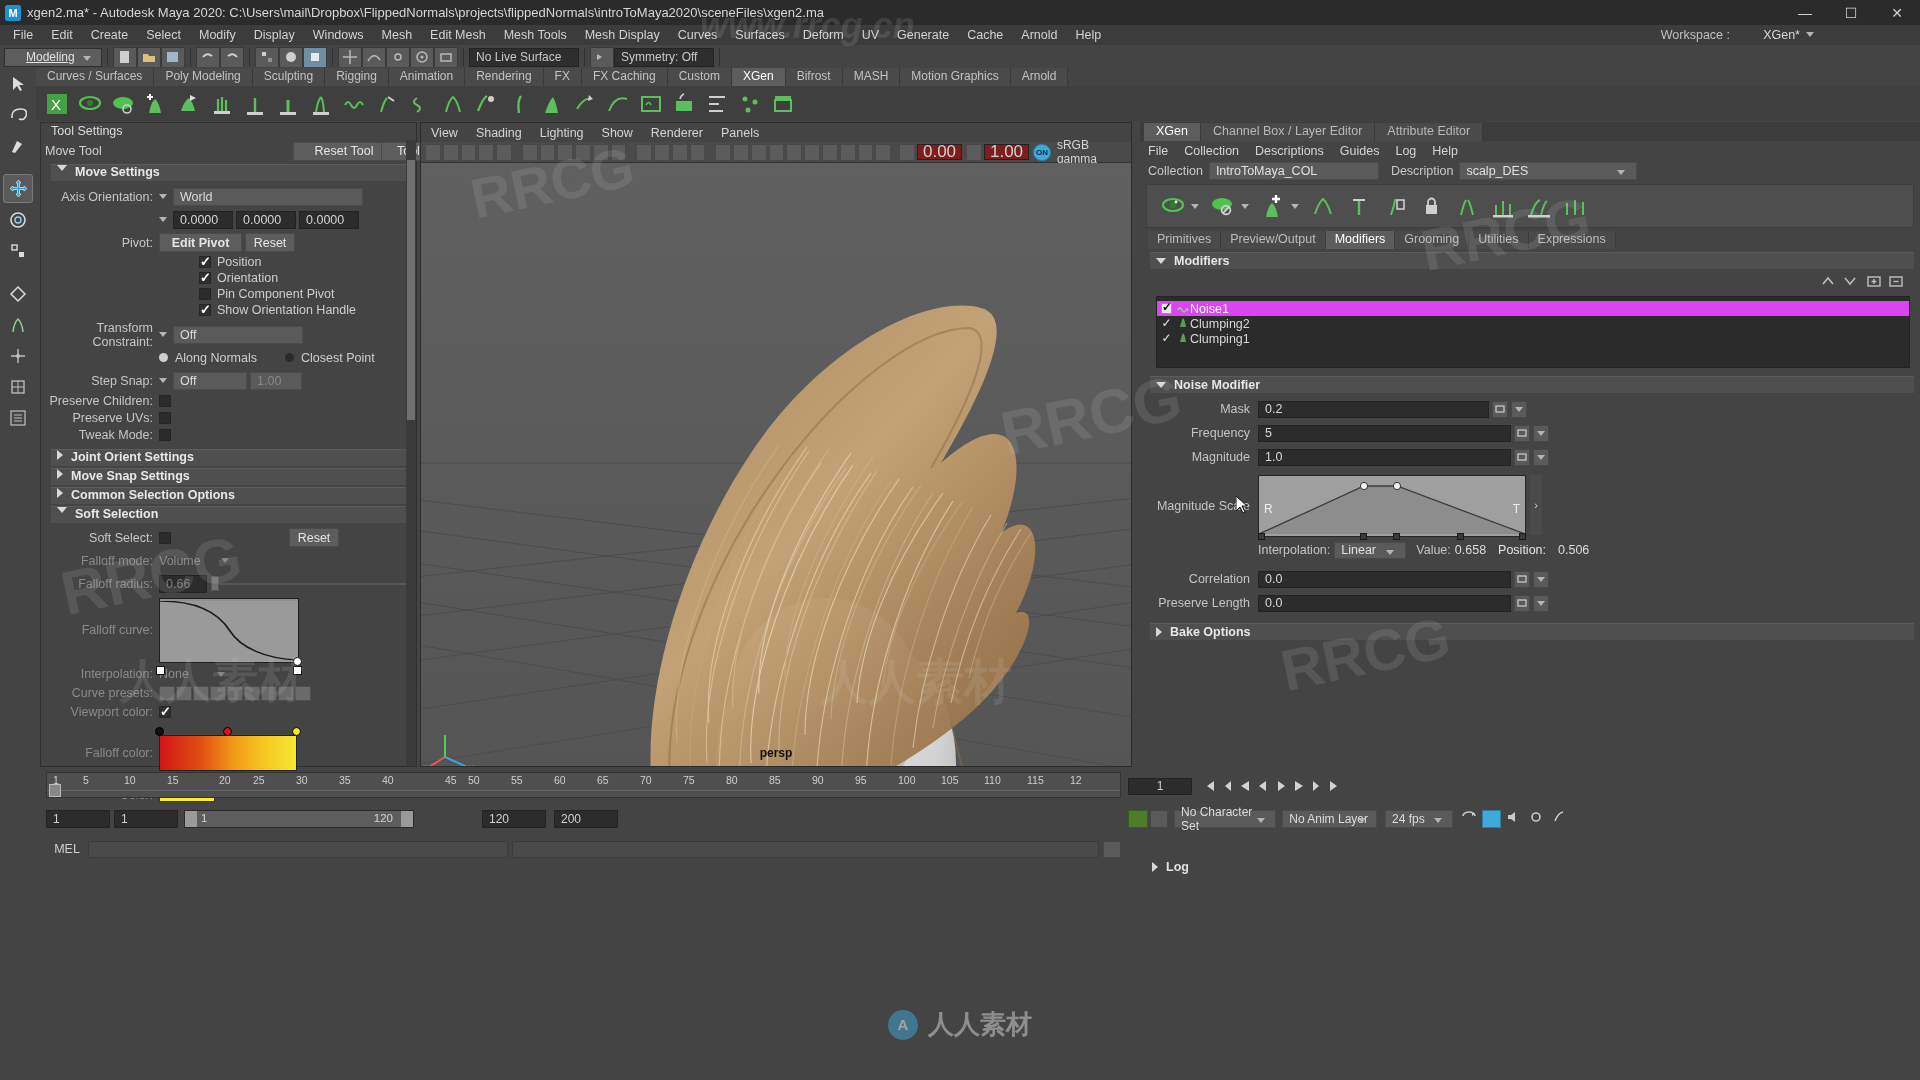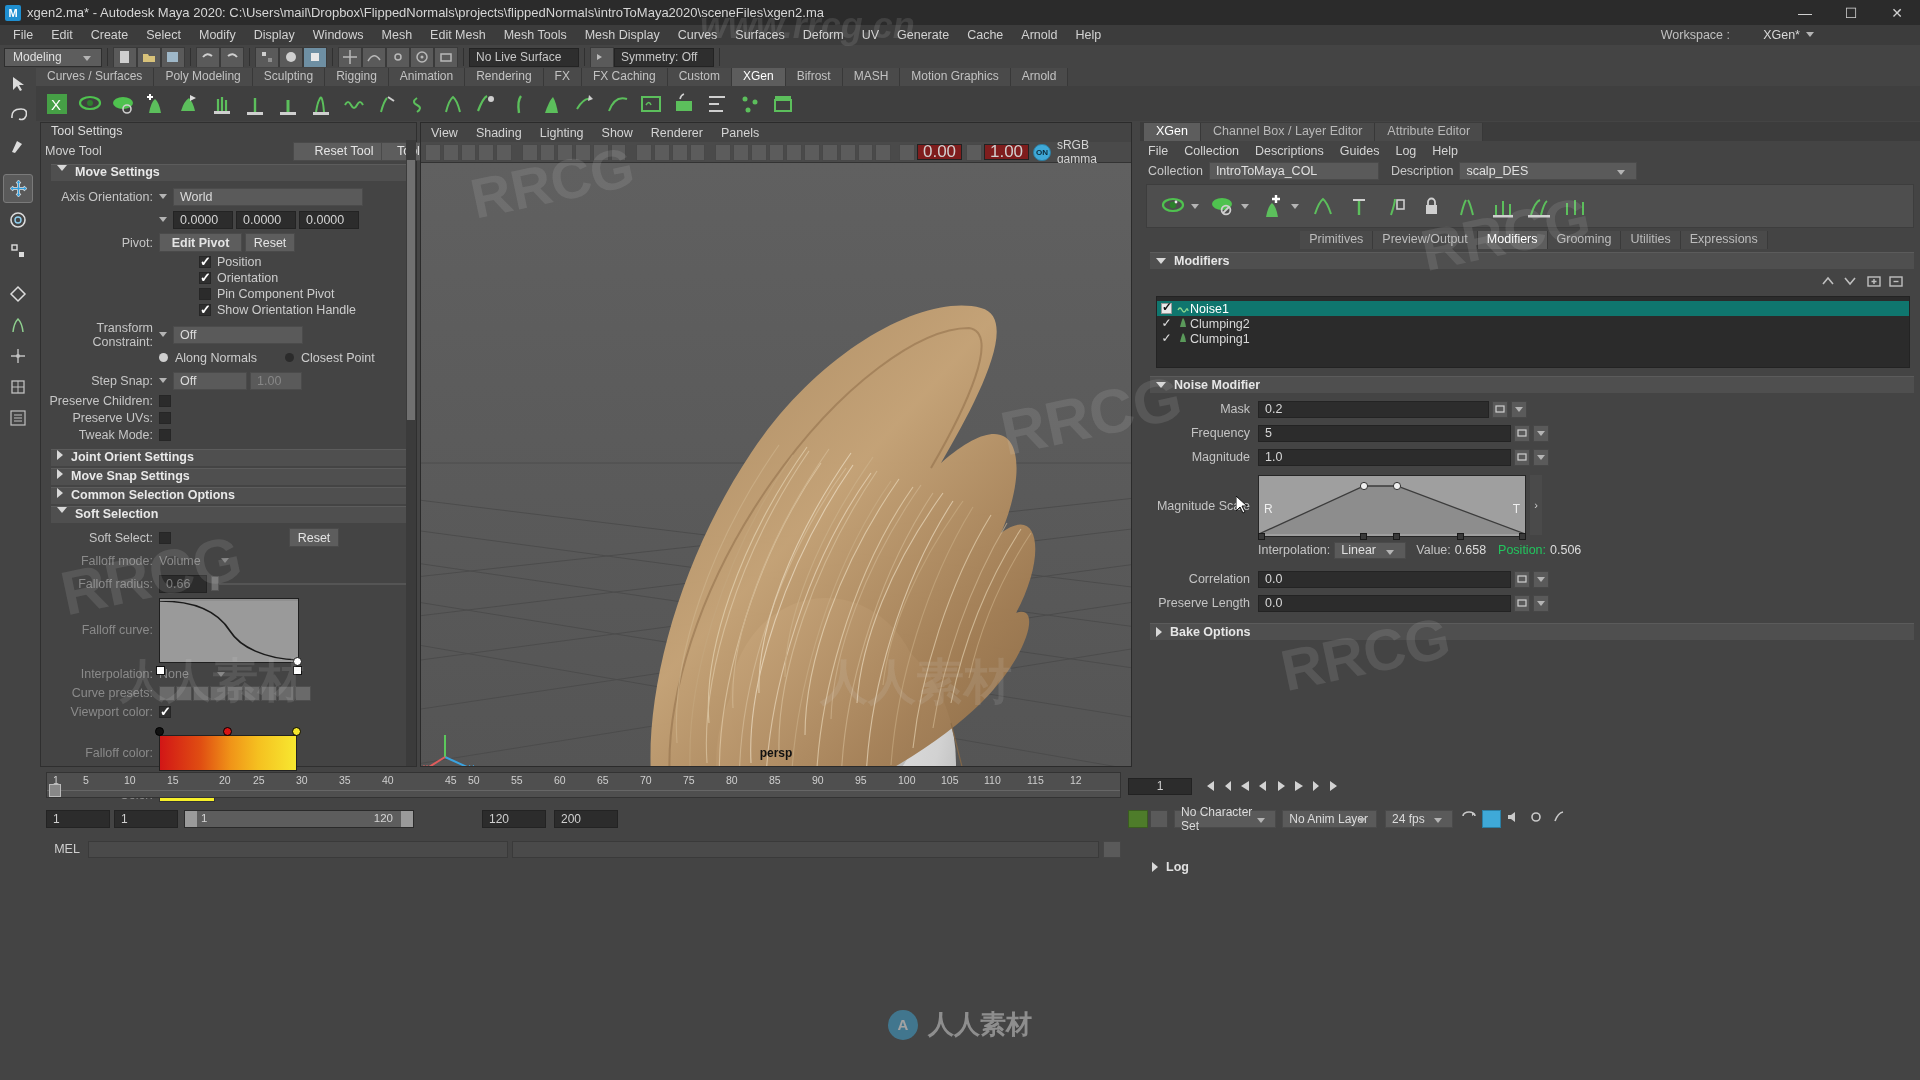--- a/index.html
+++ b/index.html
@@ -43,21 +43,21 @@
 
   
   .statusline {
     position: absolute; top: 45px; left: 0; width: 1920px; height: 25px;
     background: #444444; display: flex; align-items: center; padding-left: 4px;
     border-bottom: 1px solid #333;
   }
   .mode-select {
     width: 98px; height: 19px; background: #5d5d5d; border: 1px solid #2e2e2e;
     font-size: 12px; color: #e0e0e0; display: flex; align-items: center;
-    padding-left: 8px; position: relative;
+    padding-left: 21px; position: relative; text-decoration: underline;
   }
   .mode-select .car { position: absolute; right: 4px; top: 7px; }
   .sep { width: 1px; height: 18px; background: #303030; margin: 0 5px; }
   .sbtn {
     width: 24px; height: 21px; margin: 0 0px; background: #5a5a5a;
     border: 1px solid #3a3a3a; display: flex; align-items: center; justify-content: center;
   }
   .sbtn.act { background: #6e8fa3; }
   .sbtn svg { display:block; }
   .field-sm {
@@ -171,33 +171,33 @@
   .rp-menubar .mi { font-size: 12.5px; color: #d4d4d4; margin-right: 16px; }
   .rp-field-row { display:flex; align-items:center; height: 22px; padding-left: 8px; }
   .rp-lbl { font-size: 12.5px; color: #c8c8c8; margin-right: 6px; }
   .rp-input {
     background: #5a5a5a; border: 1px solid #4a4a4a; height: 18px; color: #e0e0e0;
     font-size: 12.5px; display:flex; align-items:center; padding-left: 6px; position: relative;
   }
   .rp-input .car { position:absolute; right: 5px; top: 7px; }
   .xg-toolrow { height: 44px; background: #4e4e4e; display:flex; align-items:center; padding-left: 8px; margin: 2px 6px 0 6px; border: 1px solid #3d3d3d;}
   .xg-ic { width: 36px; height: 36px; display:flex; align-items:center; justify-content:center; position: relative;}
-  .xg-subtabs { height: 19px; display:flex; align-items:flex-end; padding-left: 8px; margin-top: 2px; justify-content: center; }
+  .xg-subtabs { height: 19px; display:flex; align-items:flex-end; padding-left: 8px; margin-top: 2px; }
   .xg-subtab { padding: 1px 9px 2px; font-size: 12.5px; color: #bcbcbc; background: #4a4a4a; border-right: 1px solid #3a3a3a; height: 18px; }
   .xg-subtab.active { background: #5d5d5d; color: #ffffff; }
   .xg-frame-hdr {
     height: 17px; background: #4f4f4f; display:flex; align-items:center;
     font-size: 12.5px; color: #e6e6e6; font-weight: bold; margin: 3px 6px 0 10px;
     border-top: 1px solid #5b5b5b;
   }
   .modlist {
     margin: 6px 10px 0 16px; height: 72px; background: #2b2b2b; border: 1px solid #232323;
   }
   .modrow { height: 15px; display: flex; align-items: center; padding-left: 4px; font-size: 12.5px; color: #d8d8d8; }
-  .modrow.sel { background: #0f766e; color: #ffffff; }
+  .modrow.sel { background: #d946ef; color: #ffffff; }
   .modchk { width: 11px; height: 11px; background: #e8e8e8; border:1px solid #999; margin-right: 5px; position: relative; }
   .modchk::after { content:'\2713'; position:absolute; left:0; top:-4px; color:#111; font-size: 12px; font-weight: bold; }
   .modrow.sel .modchk { background:#e8e8e8; }
   .modrow .chkonly { width: 11px; margin-right:5px; text-align:center; color:#e0e0e0; font-size:12px; line-height:11px;}
   .prow { display:flex; align-items:center; height: 24px; }
   .plabel { width: 118px; text-align: right; padding-right: 8px; font-size: 12.5px; color: #c4c4c4; }
   .pinput { background:#2c2c2c; border:1px solid #232323; height: 17px; color:#d8d8d8; font-size:12.5px; display:flex; align-items:center; padding-left:6px; }
   .pbtn { width: 16px; height: 17px; background: #5a5a5a; border: 1px solid #474747; display:flex;align-items:center;justify-content:center; margin-left: 3px; }
   .rampbox { background: #9f9f9f; border: 1px solid #262626; position: relative; }
   .rampbottom { position:absolute; bottom:-4px; width:7px;height:7px;background:#3a3a3a;border:1px solid #1a1a1a; }
@@ -1120,21 +1120,21 @@
     </div>
 
     <div style="display:flex;align-items:center;height:22px;padding-left:118px;margin-top:2px;">
       <span style="font-size:12.5px;color:#c4c4c4;margin-right:4px;">Interpolation:</span>
       <div class="rp-input" style="width:72px;height:17px;">
         <span>Linear</span>
         <span class="car dd-arrow"></span>
       </div>
       <span style="font-size:12.5px;color:#c4c4c4;margin-left:10px;margin-right:4px;">Value:</span>
       <span style="font-size:12.5px;color:#dcdcdc;">0.658</span>
-      <span style="font-size:12.5px;color:#22c55e;margin-left:12px;margin-right:4px;">Position:</span>
+      <span style="font-size:12.5px;color:#e5e5e5;margin-left:12px;margin-right:12px;">Position:</span>
       <span style="font-size:12.5px;color:#dcdcdc;">0.506</span>
     </div>
 
     <div class="prow" style="margin-top:6px;">
       <div class="plabel">Correlation</div>
       <div class="pinput" style="width:253px;">0.0</div>
       <div class="pbtn">
           <svg width="10" height="10">
             <rect x="1" y="2" width="8" height="6" fill="none" stroke="#cfcfcf" stroke-width="1.2"></rect>
           </svg>

